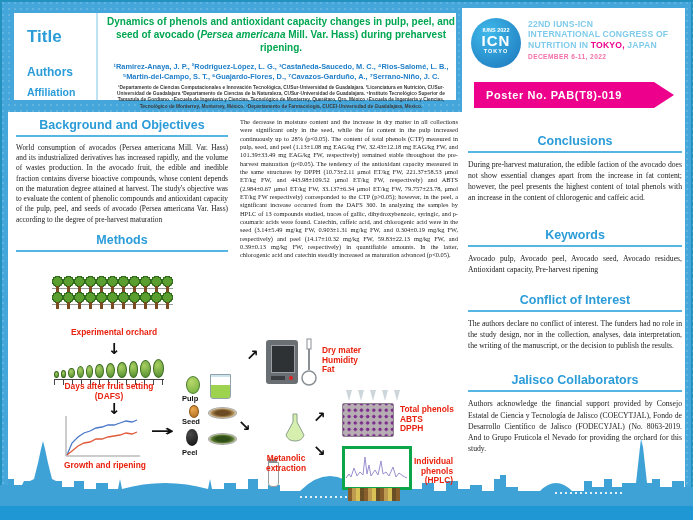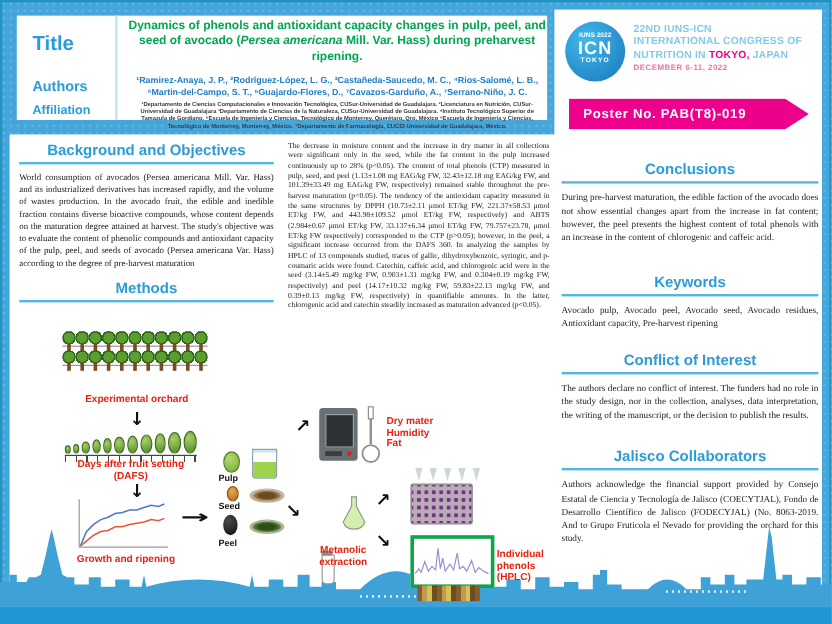--- a/index.html
+++ b/index.html
@@ -288,25 +288,30 @@
   <div class="dg arr" style="left:305px;top:180px;">↘</div>
 
   <div class="dg tips" style="left:338px;top:126px;">
     <span class="tip"></span>
       <span class="tip"></span>
       <span class="tip"></span>
       <span class="tip"></span>
       <span class="tip"></span>
   </div>
   <div class="dg plate" style="left:334px;top:139px;"></div>
+  <div class="dg red-lab" style="left:392px;top:141px;text-align:left;">
+    <div>Total phenols</div>
+    <div>ABTS</div>
+    <div>DPPH</div>
+  </div>
 
   <div class="dg chrom" style="left:334px;top:182px;">
     <svg width="64" height="32">
       <polyline points="1,29 4,25 6,28 9,19 12,27 15,23 18,26 20,8 22,25 24,16 26,27 30,21 33,26 36,12 38,25 41,23 44,27 48,18 51,28 54,24 58,27 62,29" fill="none" stroke="#9b8fd0" stroke-width="1"></polyline>
     </svg>
   </div>
   <div class="dg vials" style="left:340px;top:224px;"></div>
-  <div class="dg red-lab" style="left:406px;top:193px;text-align:left;">
+  <div class="dg red-lab" style="left:406px;top:193px;text-align:right;">
     <div>Individual</div>
     <div>phenols</div>
     <div>(HPLC)</div>
   </div>
 </div>
 
 </body></html>

